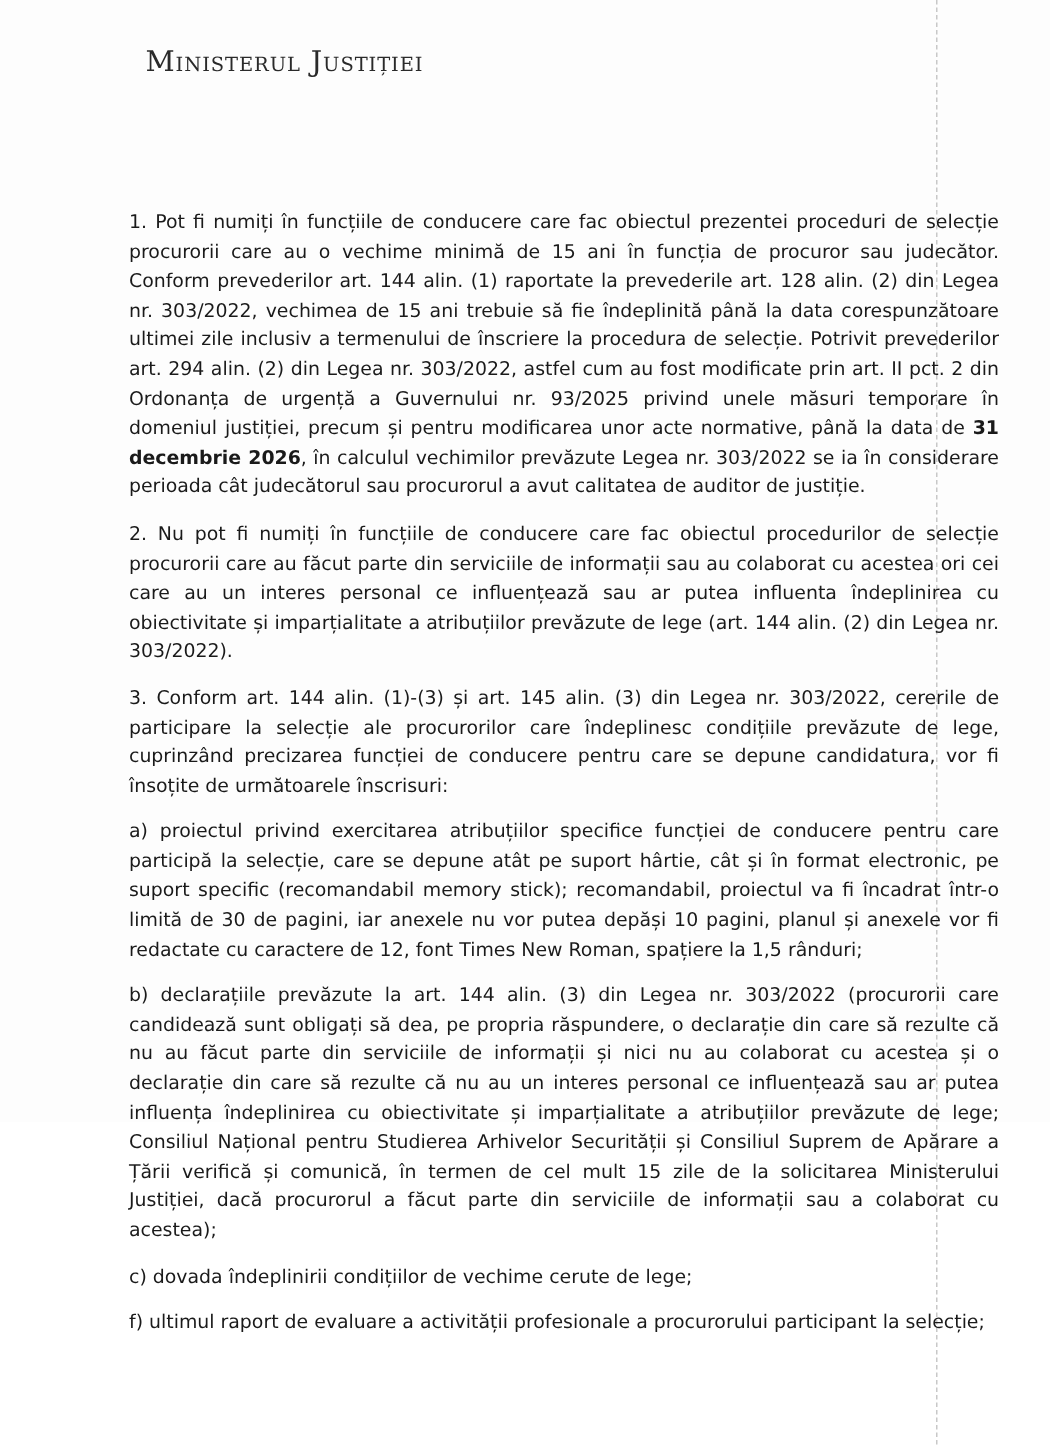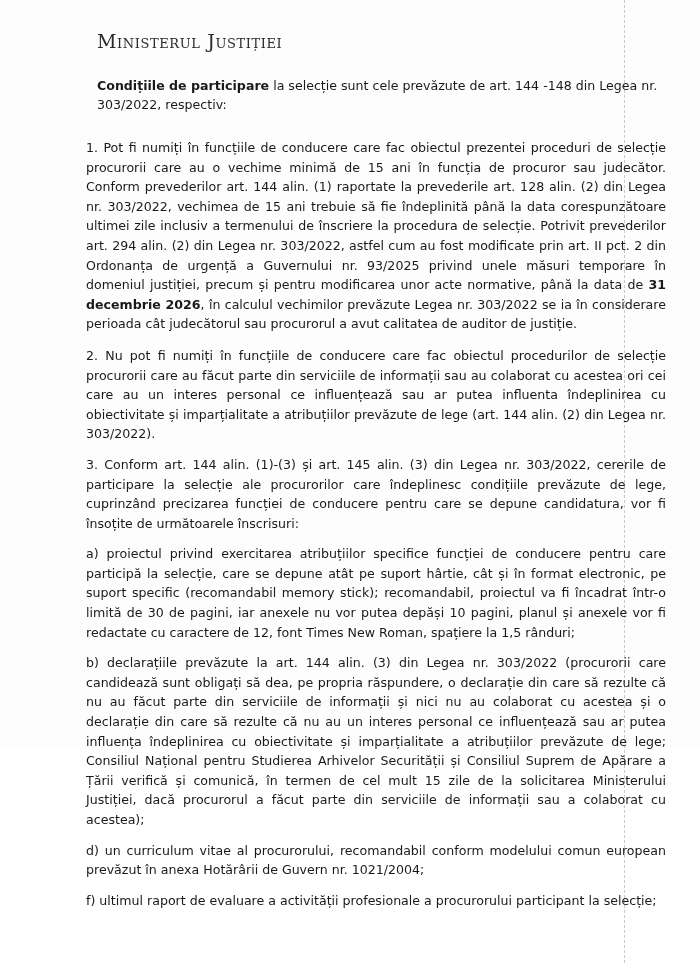--- a/index.html
+++ b/index.html
@@ -17,29 +17,26 @@
   b { font-weight:bold; }
 </style>
 </head>
 <body>
 
 <div class="page">
   <div class="vline"></div>
 
   <div class="header">Ministerul Justiției</div>
 
-  <div class="intro">
-    <b>Condițiile de participare</b><span> la selecție sunt cele prevăzute de art. 144 -148 din Legea nr. 303/2022, respectiv:</span>
-  </div>
 
   <div class="content">
     <p class="para" style="margin-bottom:12px">
       <span>1. Pot fi numiți în funcțiile de conducere care fac obiectul prezentei proceduri de selecție procurorii care au o vechime minimă de 15 ani în funcția de procuror sau judecător. Conform prevederilor art. 144 alin. (1) raportate la prevederile art. 128 alin. (2) din Legea nr. 303/2022, vechimea de 15 ani trebuie să fie îndeplinită până la data corespunzătoare ultimei zile inclusiv a termenului de înscriere la procedura de selecție. Potrivit prevederilor art. 294 alin. (2) din Legea nr. 303/2022, astfel cum au fost modificate prin art. II pct. 2 din Ordonanța de urgență a Guvernului nr. 93/2025 privind unele măsuri temporare în domeniul justiției, precum și pentru modificarea unor acte normative, până la data de </span><b>31 decembrie 2026</b><span>, în calculul vechimilor prevăzute Legea nr. 303/2022 se ia în considerare perioada cât judecătorul sau procurorul a avut calitatea de auditor de justiție.</span>
     </p>
     <p class="para">2. Nu pot fi numiți în funcțiile de conducere care fac obiectul procedurilor de selecție procurorii care au făcut parte din serviciile de informații sau au colaborat cu acestea ori cei care au un interes personal ce influențează sau ar putea influenta îndeplinirea cu obiectivitate și imparțialitate a atribuțiilor prevăzute de lege (art. 144 alin. (2) din Legea nr. 303/2022).</p>
     <p class="para">3. Conform art. 144 alin. (1)-(3) și art. 145 alin. (3) din Legea nr. 303/2022, cererile de participare la selecție ale procurorilor care îndeplinesc condițiile prevăzute de lege, cuprinzând precizarea funcției de conducere pentru care se depune candidatura, vor fi însoțite de următoarele înscrisuri:</p>
     <p class="para">a) proiectul privind exercitarea atribuțiilor specifice funcției de conducere pentru care participă la selecție, care se depune atât pe suport hârtie, cât și în format electronic, pe suport specific (recomandabil memory stick); recomandabil, proiectul va fi încadrat într-o limită de 30 de pagini, iar anexele nu vor putea depăși 10 pagini, planul și anexele vor fi redactate cu caractere de 12, font Times New Roman, spațiere la 1,5 rânduri;</p>
     <p class="para">b) declarațiile prevăzute la art. 144 alin. (3) din Legea nr. 303/2022 (procurorii care candidează sunt obligați să dea, pe propria răspundere, o declarație din care să rezulte că nu au făcut parte din serviciile de informații și nici nu au colaborat cu acestea și o declarație din care să rezulte că nu au un interes personal ce influențează sau ar putea influența îndeplinirea cu obiectivitate și imparțialitate a atribuțiilor prevăzute de lege; Consiliul Național pentru Studierea Arhivelor Securității și Consiliul Suprem de Apărare a Țării verifică și comunică, în termen de cel mult 15 zile de la solicitarea Ministerului Justiției, dacă procurorul a făcut parte din serviciile de informații sau a colaborat cu acestea);</p>
-    <p class="para">d) un curriculum vitae al procurorului, recomandabil conform modelului comun european prevăzut în anexa Hotărârii de Guvern nr. 1021/2004;</p>
+    <p class="para">c) dovada îndeplinirii condițiilor de vechime cerute de lege;</p>
     <p class="para">f) ultimul raport de evaluare a activității profesionale a procurorului participant la selecție;</p>
 
   </div>
 </div>
 
 </body></html>

